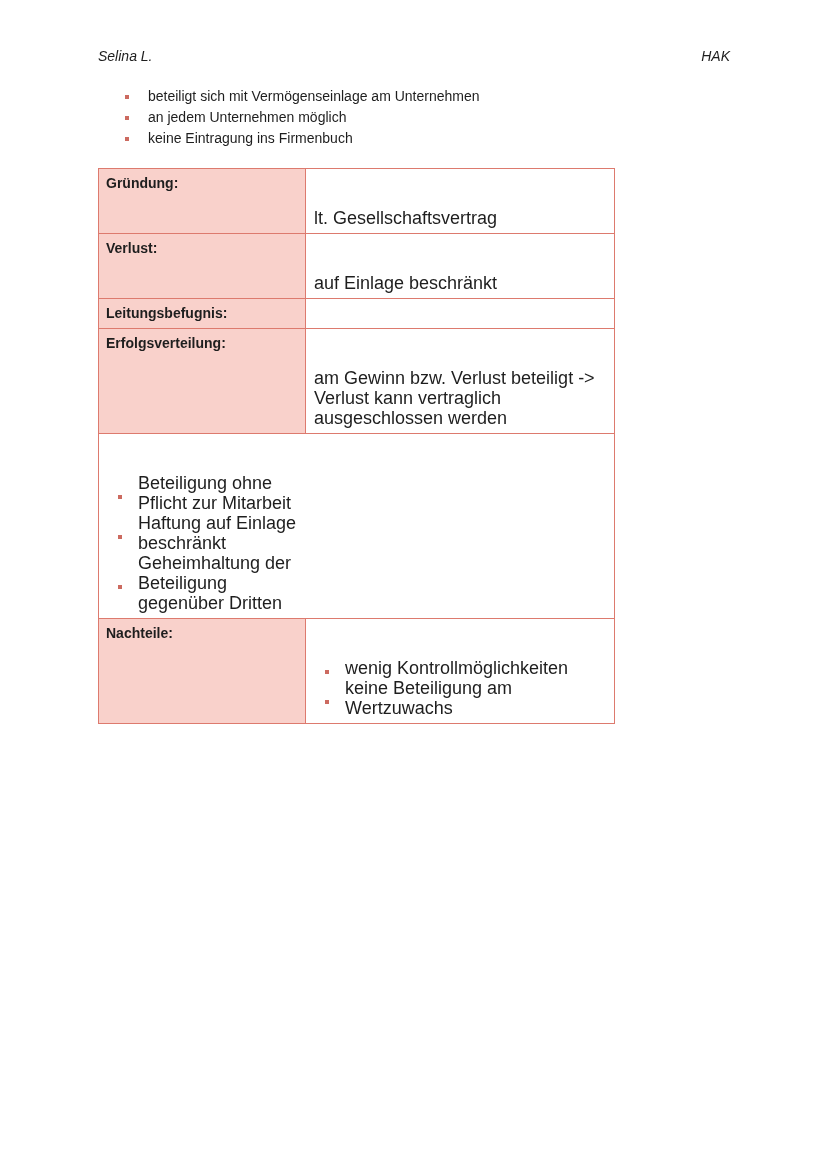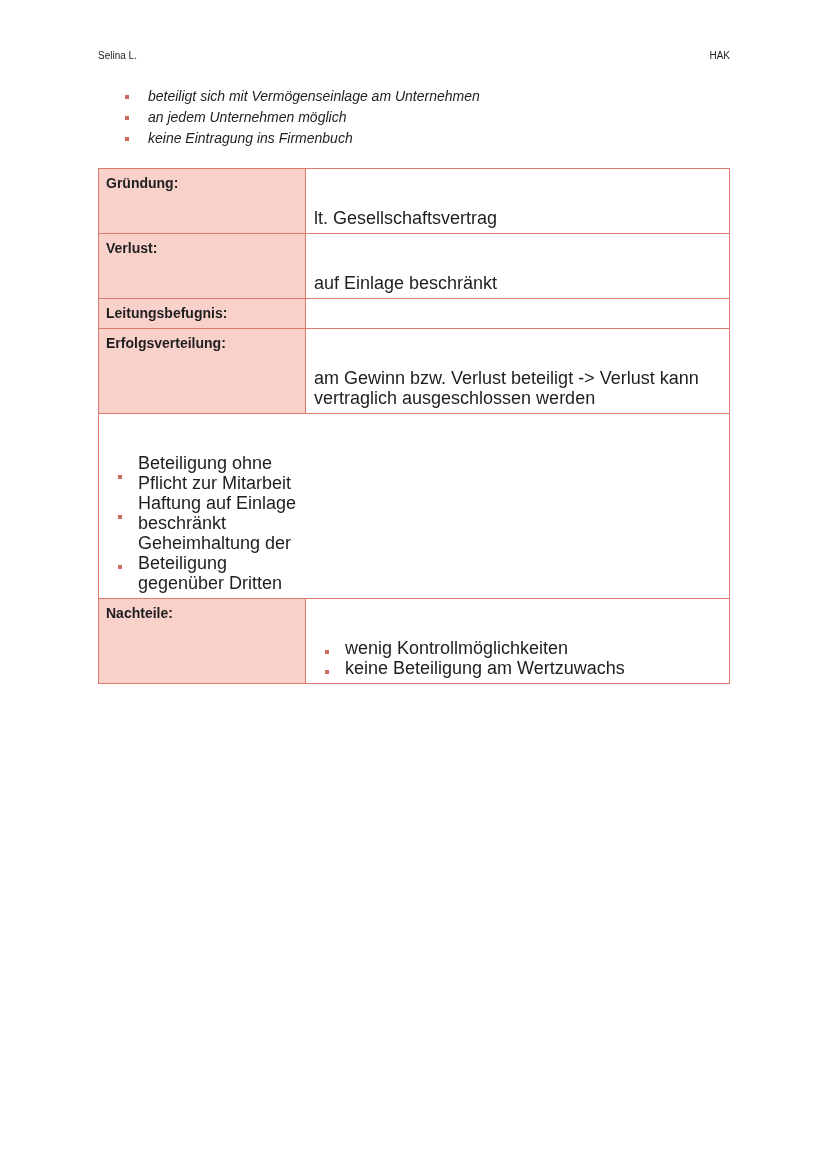--- a/index.html
+++ b/index.html
@@ -20,54 +20,54 @@
     color: var(--ink);
     overflow: hidden;
   }
   .content {
     padding: 48px 98px 0 98px;
   }
   .doc-header {
     display: flex;
     justify-content: space-between;
     align-items: center;
-    font-size: 10px;
+    font-size: 14px;
     line-height: 16px;
+    font-style: italic;
   }
   .doc-title {
     margin: 33px 0 0 0;
     font-size: 20px;
     line-height: 24px;
     font-weight: 700;
     color: var(--accent);
   }
   .intro-list {
     list-style: none;
     margin: 22px 0 0 0;
     padding: 0;
     font-size: 14px;
     line-height: 21px;
-    font-style: italic;
   }
   .intro-list li {
     display: flex;
     align-items: flex-start;
     padding-left: 27px;
   }
   .bullet-sq {
     flex: none;
     width: 4px;
     height: 4px;
     margin-top: 9px;
     background: var(--bullet);
   }
   .intro-list .li-text { margin-left: 19px; }
   .info-table {
     margin-top: 19px;
-    width: 632px;
+    width: 517px;
     border: 1px solid var(--tborder);
   }
   .t-row {
     display: grid;
     grid-template-columns: 207px 1fr;
   }
   .t-row:not(:last-child) { border-bottom: 1px solid var(--tborder); }
   .t-label {
     background: var(--labelbg);
     border-right: 1px solid var(--tborder);

